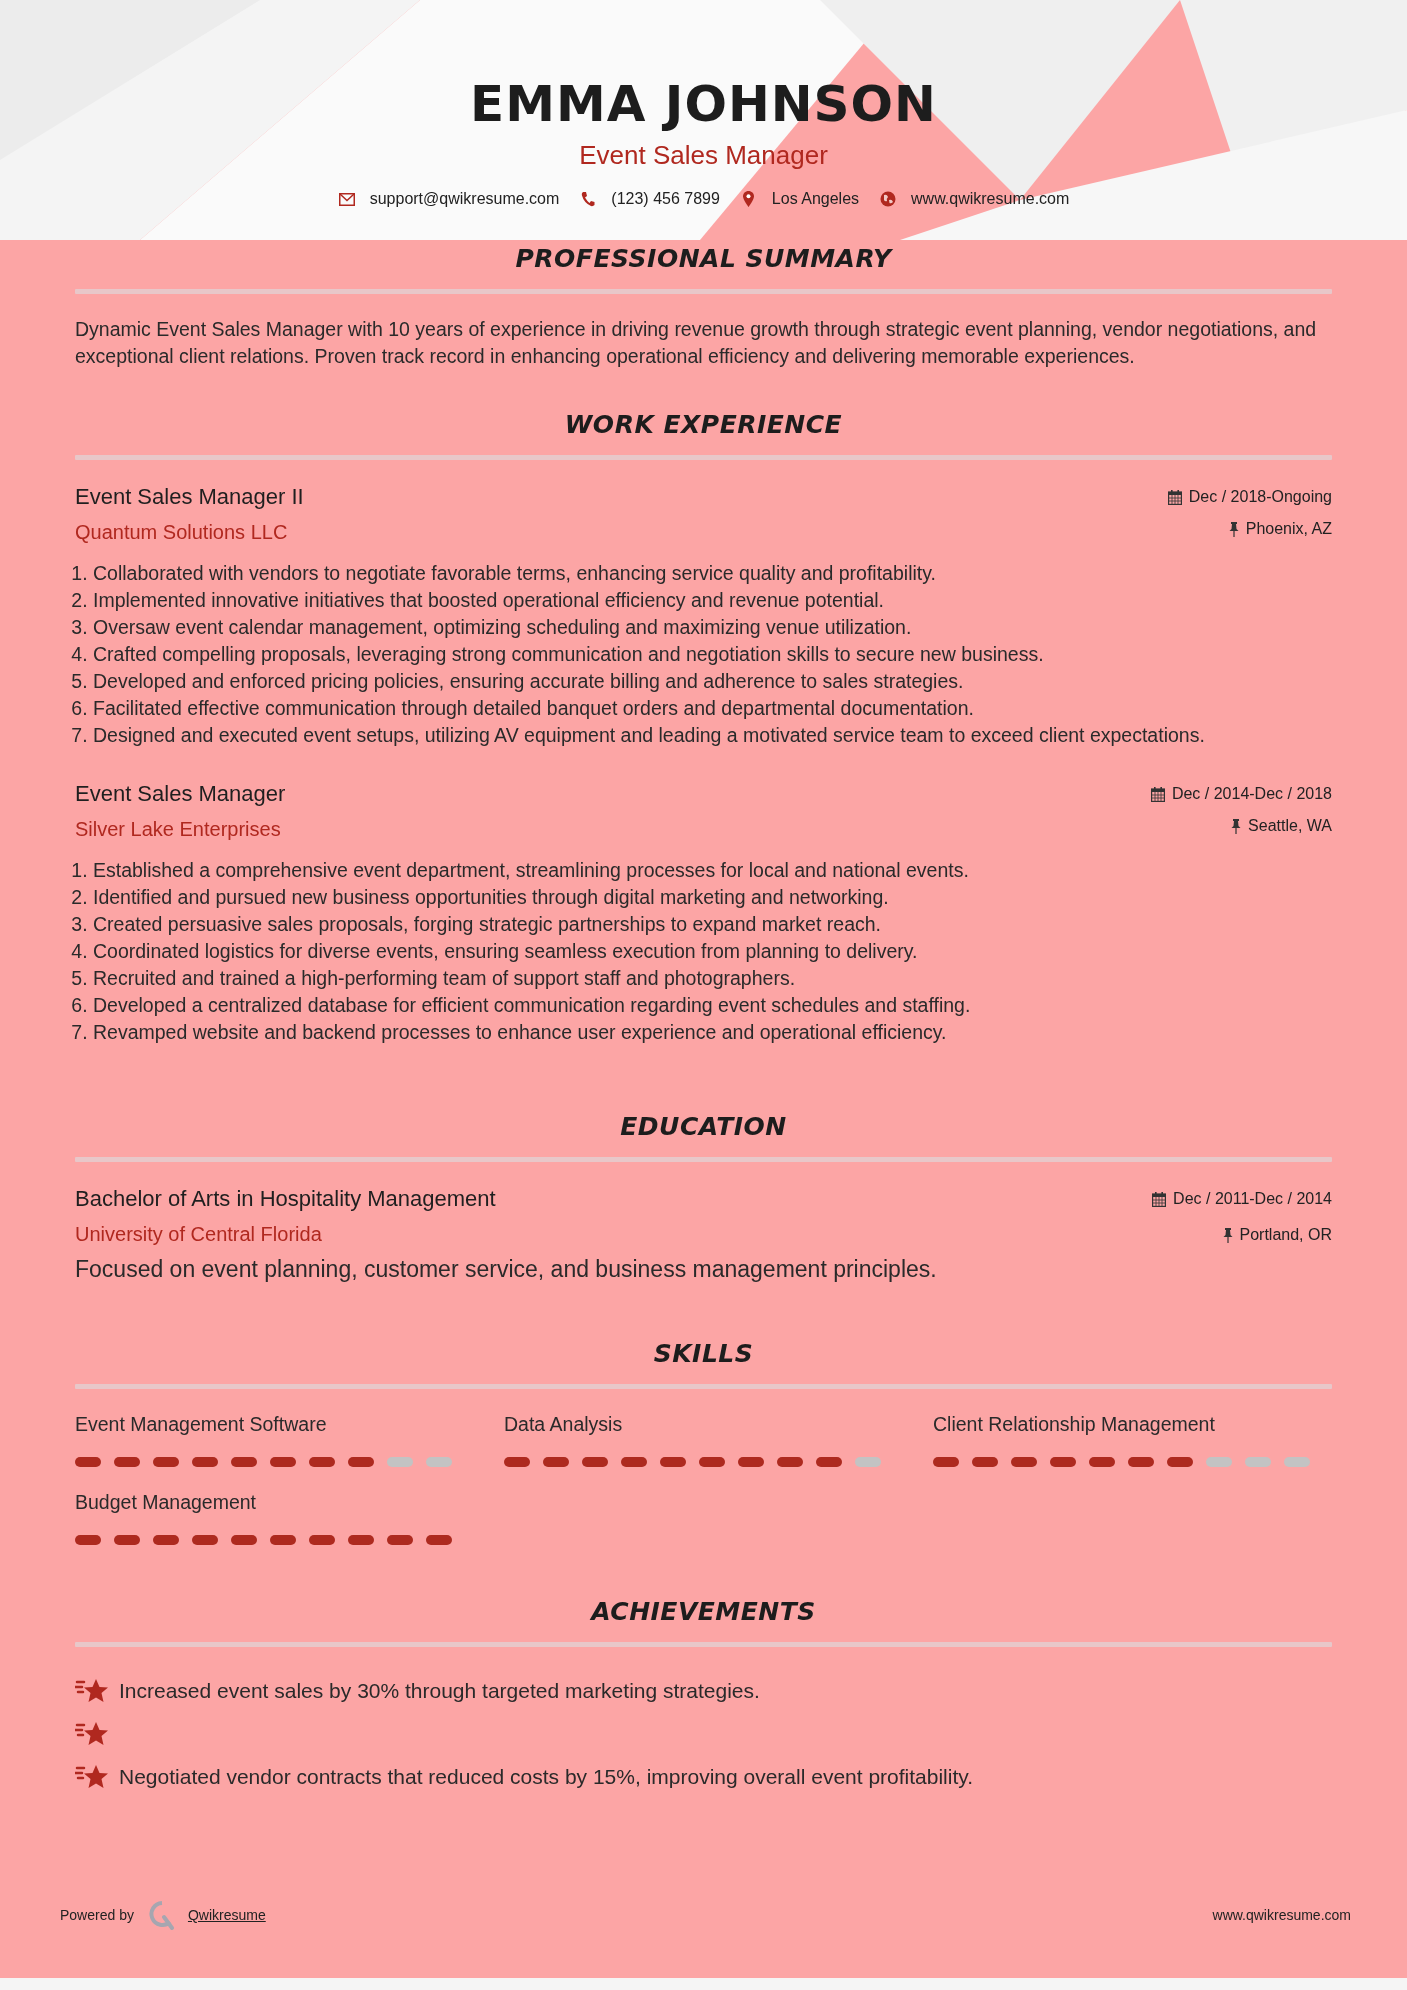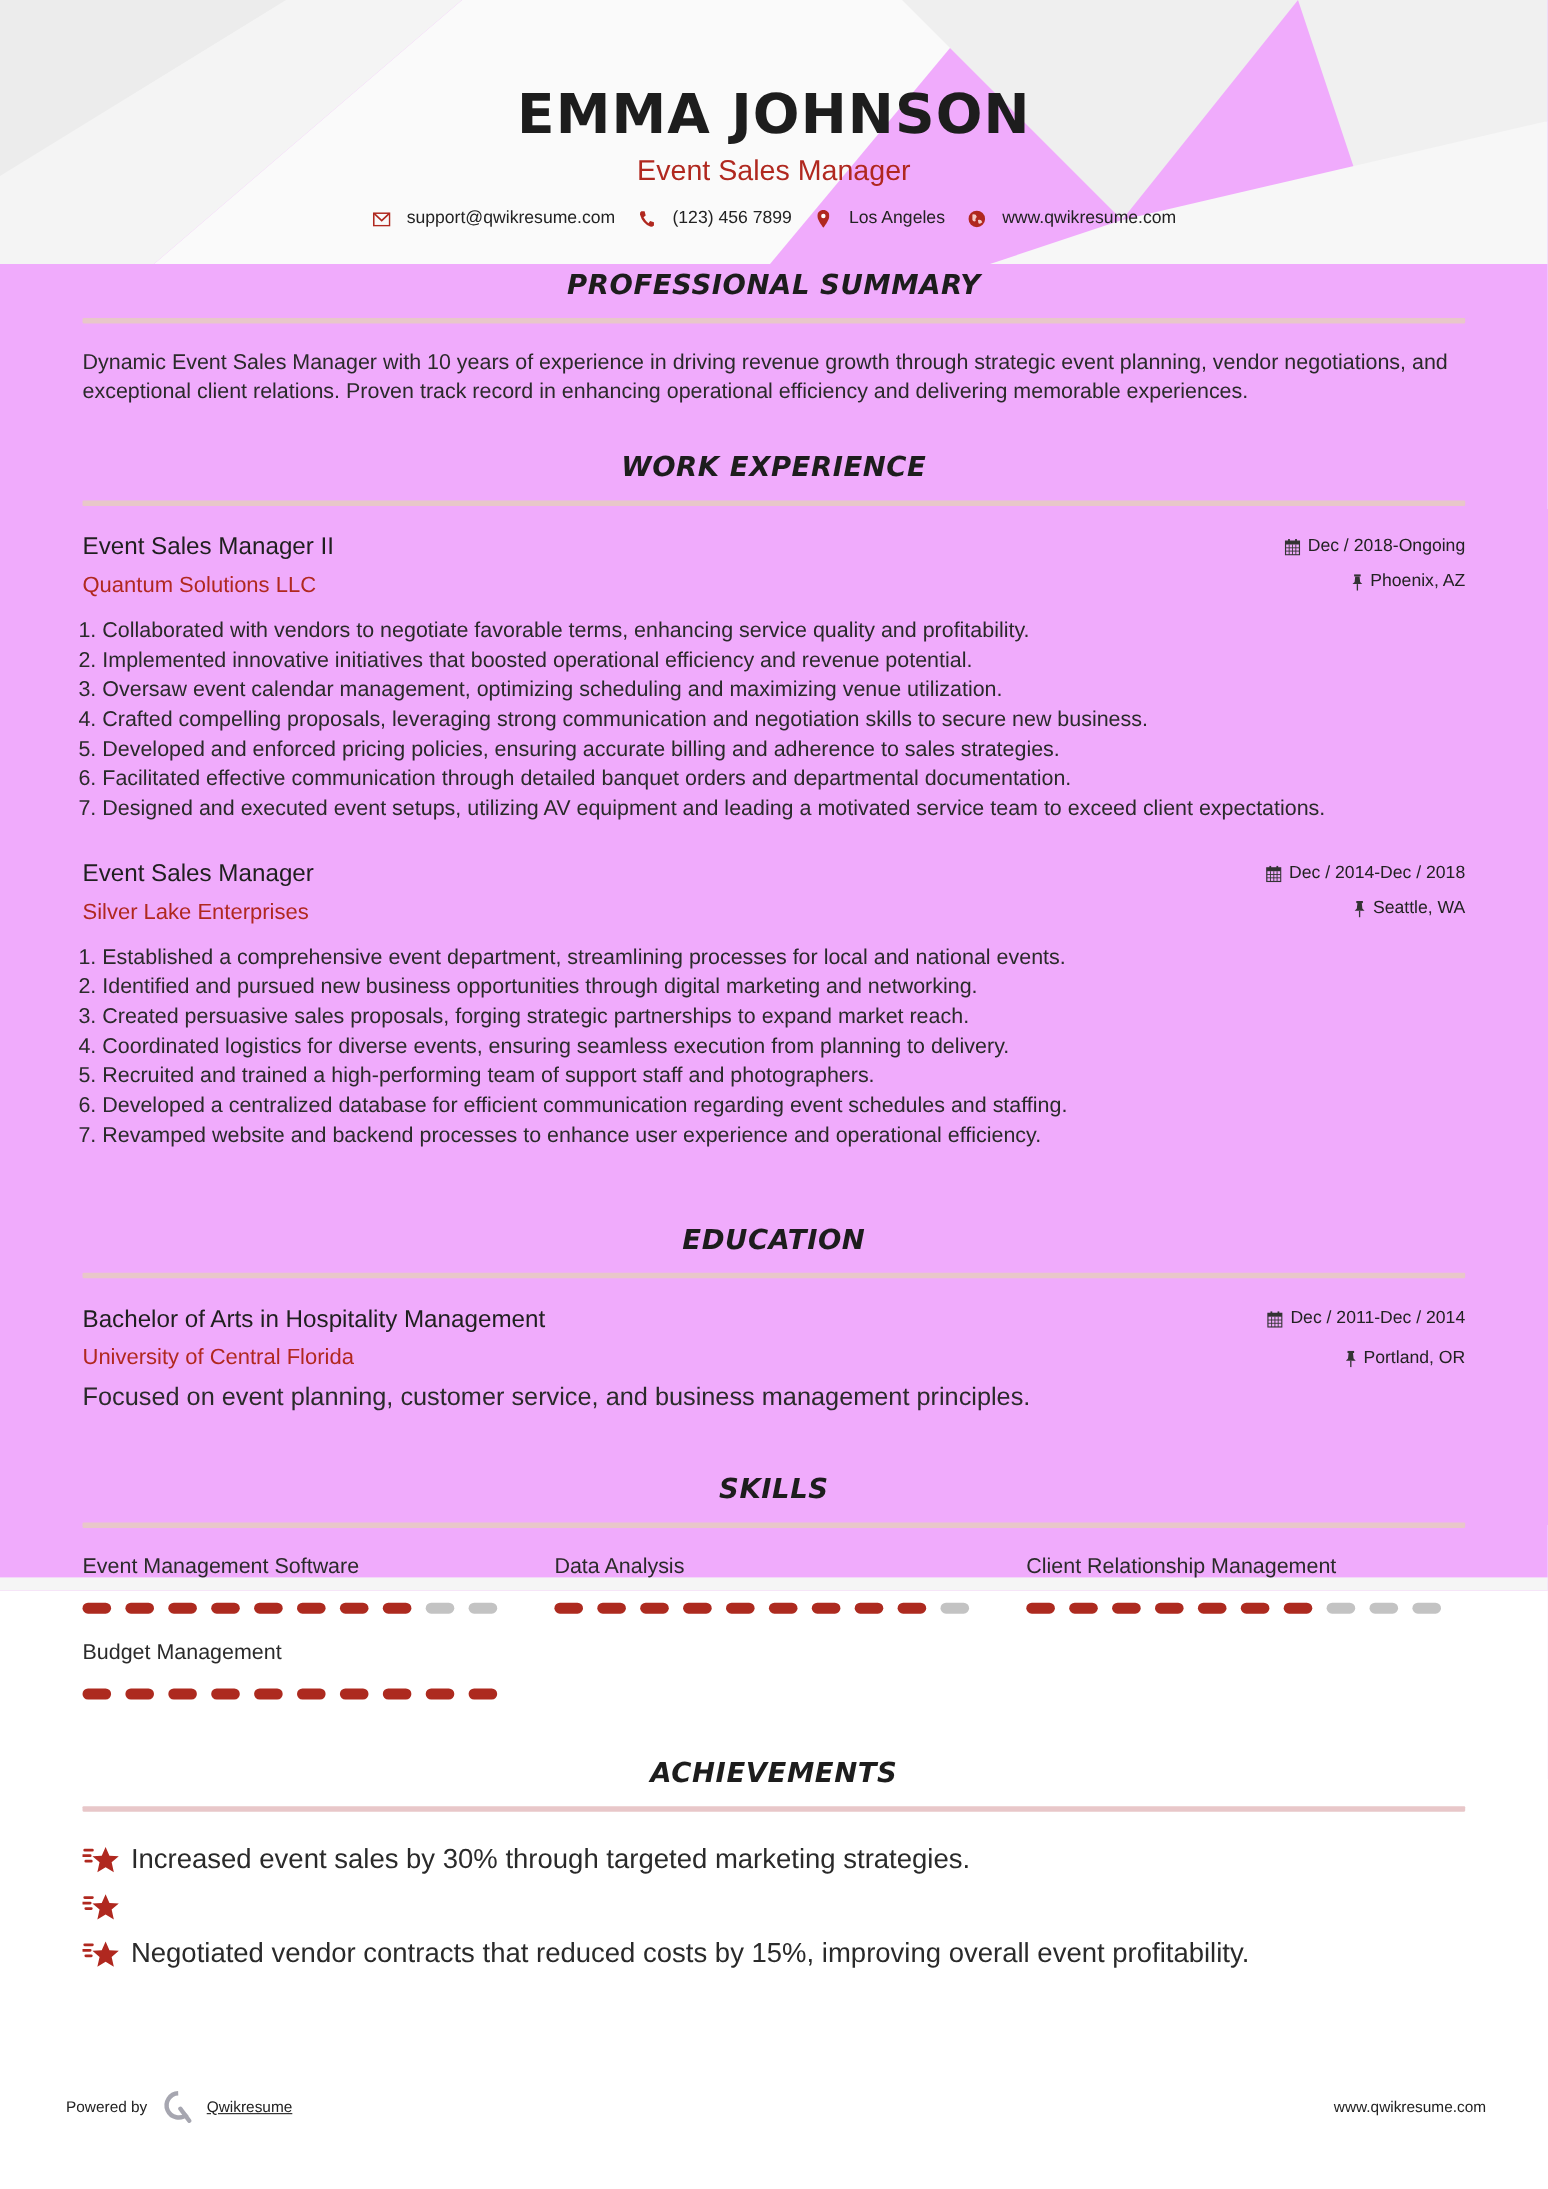--- a/index.html
+++ b/index.html
@@ -3,21 +3,21 @@
 <meta charset="utf-8">
 <style>
   * { box-sizing: border-box; margin: 0; padding: 0; }
   html, body { width: 1407px; height: 1990px; background: #ffffff; }
   body {
     font-family: "Liberation Sans", "DejaVu Sans", sans-serif;
     color: #222222;
     position: relative;
     overflow: hidden;
   }
-  .page { position: relative; width: 1407px; height: 1446px; background: #f0abfc; }
+  .page { position: relative; width: 1407px; height: 1990px; background: #fca5a5; }
 
   
   .bg-deco { position: absolute; left: 0; top: 0; width: 1407px; height: 240px; z-index: 0; }
 
   .header { position: relative; z-index: 1; text-align: center; padding-top: 74px; }
   .name {
     font-family: "DejaVu Sans", "Liberation Sans", sans-serif;
     font-weight: bold; font-size: 50px; letter-spacing: 1px; color: #1d1d1d; line-height: 60px;
   }
   .title { color: #b0281f; font-size: 26px; margin-top: 6px; line-height: 30px; }
@@ -51,21 +51,21 @@
 
   .edu-desc { font-size: 23px; line-height: 27px; color: #2a2a2a; margin-top: 8px; }
 
   .skills-grid { display: grid; grid-template-columns: 429px 429px 429px; row-gap: 22px; margin-top: 22px; }
   .skill-name { font-size: 19.5px; line-height: 26px; color: #2a2a2a; }
   .skill-bar { display: flex; margin-top: 20px; }
   .dash { width: 26px; height: 10px; border-radius: 5px; margin-right: 13px; background: #c3c3c3; }
   .dash.on { background: #ad2a1f; }
 
   .ach-list { margin-top: 22px; }
-  .ach { display: flex; align-items: center; height: 43px; font-size: 25px; color: #2a2a2a; }
+  .ach { display: flex; align-items: center; height: 43px; font-size: 21px; color: #2a2a2a; }
   .ach .star { width: 34px; height: 30px; margin-right: 10px; flex: 0 0 auto; }
 
   .footer { position: absolute; left: 60px; right: 56px; top: 1900px; display: flex; justify-content: space-between; align-items: center; font-size: 14px; color: #222; }
   .powered { display: flex; align-items: center; }
   .powered .qlogo { margin: 0 12px 0 14px; }
   .powered a { color: #222; text-decoration: underline; }
   .bottom-strip { position: absolute; left: 0; right: 0; bottom: 0; height: 12px; background: #f5f5f5; }
 </style>
 </head>
 <body>

